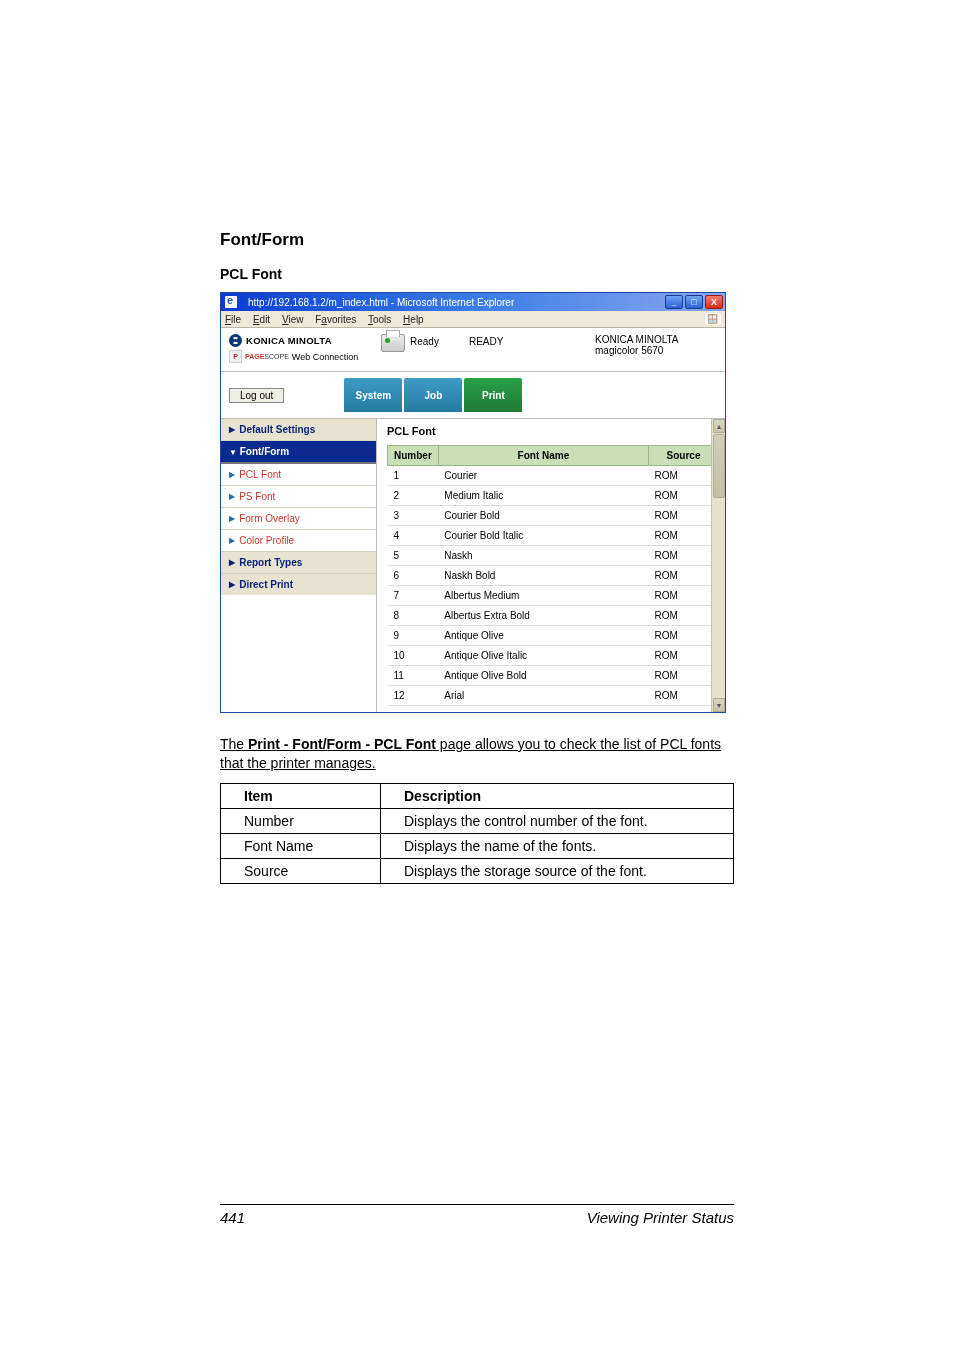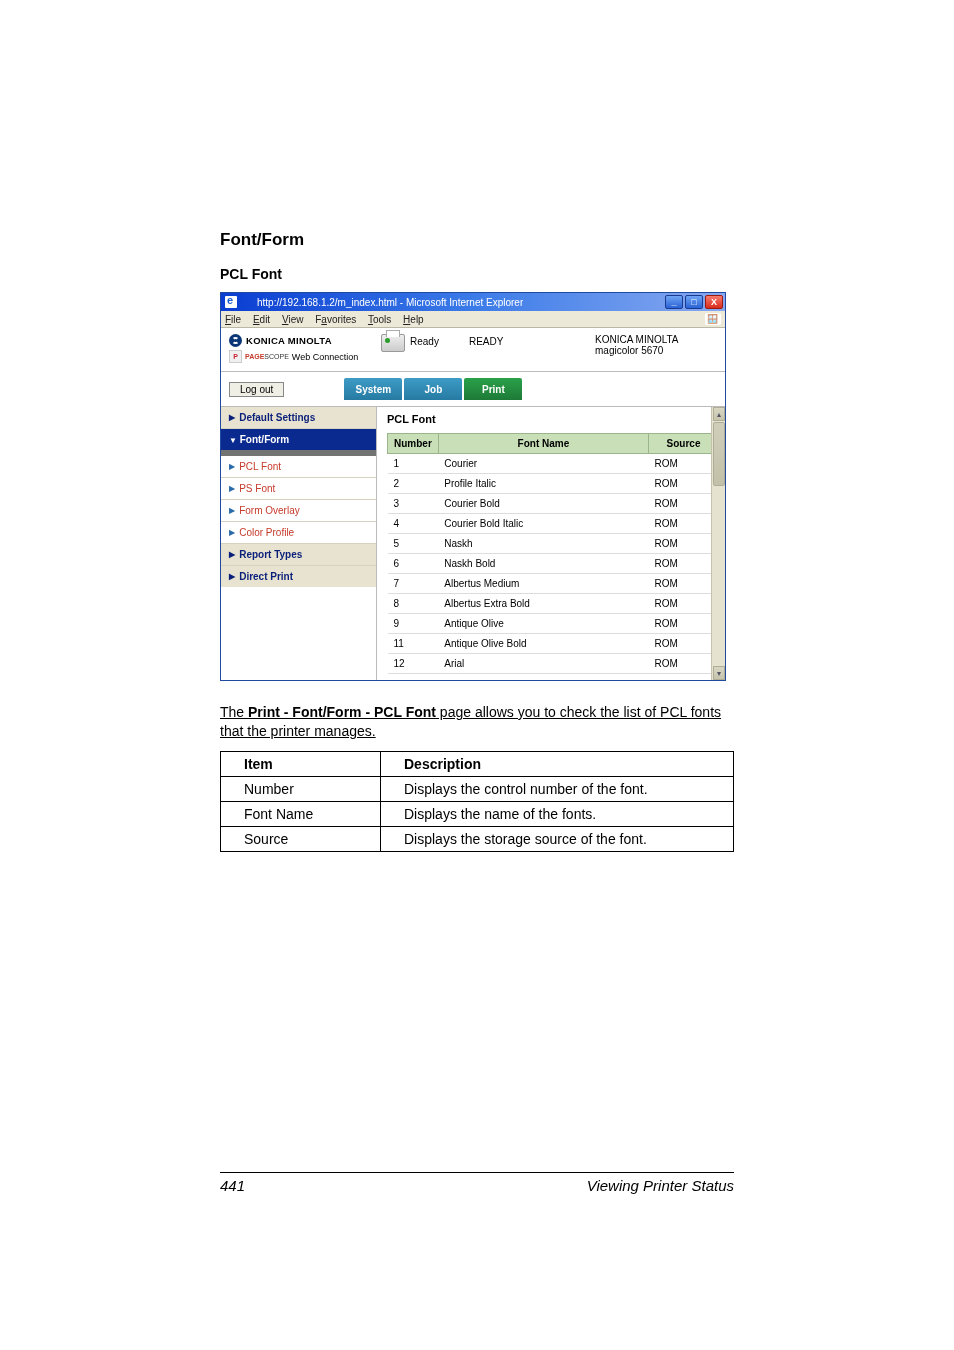--- a/index.html
+++ b/index.html
@@ -32,21 +32,21 @@
   .ie-titlebar {
     display: flex;
     align-items: center;
     justify-content: space-between;
     height: 18px;
     background: linear-gradient(to right, #0a3dd1, #3b7be8 50%, #87a8f0);
     color: #fff;
     padding: 0 2px 0 4px;
     font-size: 10px;
   }
-  .ie-titlebar .ttl { display: flex; align-items: center; gap: 20px; white-space: nowrap; overflow: hidden;}
+  .ie-titlebar .ttl { display: flex; align-items: center; gap: 11px; white-space: nowrap; overflow: hidden;}
   .ie-titlebar .ie-icon {
     display:inline-block;width:12px;height:12px;background:#fff;border-radius:1px;position:relative;
   }
   .ie-titlebar .ie-icon::after{content:"e";color:#1b5ad0;font-weight:bold;font-size:11px;position:absolute;top:-2px;left:2px;}
   .win-controls { display:flex; gap:2px; }
   .win-btn {
     width:18px;height:14px;border-radius:2px;display:flex;align-items:center;justify-content:center;
     font-size:9px;font-family:Arial;color:#fff;font-weight:bold;
     background: linear-gradient(to bottom,#6fa4f4,#2a63d5);
     border:1px solid #1a3a90;
@@ -92,30 +92,30 @@
   .printer-icon::after{content:"";position:absolute;left:3px;top:3px;width:5px;height:5px;border-radius:50%;background:#2a9e2a;}
   .ready1{padding-top:2px;font-size:10px;}
   .ready2{margin-left:30px;font-size:10px;padding-top:2px;}
   .hdr-right{width:136px;padding:6px 6px;font-size:10px;}
 
   .navrow{display:flex;align-items:center;padding:6px 6px 6px 8px;gap:26px;}
   .logout-btn{
     font-size:10px;padding:1px 10px;background:#f0efe6;border:1px solid #888;cursor:pointer;
   }
   .tabset{display:flex;gap:0;}
-  .tab{min-width:58px;height:22px;display:flex;align-items:center;justify-content:center;font-size:10px;color:#fff;font-weight:bold;border-radius:2px 2px 0 0;margin-right:2px;}
+  .tab{min-width:58px;height:34px;display:flex;align-items:center;justify-content:center;font-size:10px;color:#fff;font-weight:bold;border-radius:2px 2px 0 0;margin-right:2px;}
   .tab.inactive{background:linear-gradient(#3d9bc6,#267aa2);}
   .tab.active{background:linear-gradient(#2aa149,#1e7a37);}
 
   .content-row{display:flex;border-top:1px solid #bbb;position:relative;}
   .sidebar{width:156px;border-right:1px solid #bbb;}
   .side-item{padding:5px 8px;font-size:10px;border-bottom:1px solid #d6d2c0;cursor:pointer;display:flex;align-items:center;gap:4px;}
   .side-hdr{background:#e7e3d0;color:#0a1f7a;font-weight:bold;}
   .side-hdr .tri{font-size:8px;}
-  .side-exp{background:#0a2a8f;color:#fff;font-weight:bold;padding:5px 8px;font-size:10px;border-bottom:6px solid #737373;}
+  .side-exp{background:#0a2a8f;color:#fff;font-weight:bold;padding:5px 8px;font-size:10px;border-bottom:2px solid #737373;}
   .side-sub{background:#fff;color:#c63a2b;}
   .side-sub.active{color:#c63a2b;}
   .side-sub .tri{color:#2a6aa8;font-size:8px;}
 
   .main{flex:1;padding:6px 6px 6px 10px;position:relative;font-size:10px;}
   .main-hdr{font-weight:bold;font-size:11px;margin-bottom:8px;}
   .font-table{width:100%;border-collapse:collapse;font-size:10px;}
   .font-table th{background:#c8dfb7;border:1px solid #9bb58b;padding:4px 6px;font-weight:bold;text-align:center;}
   .font-table td{border-bottom:1px solid #ddd;padding:4px 6px;}
   .font-table td.num{width:36px;}
@@ -254,21 +254,21 @@
               </tr>
             </thead>
             <tbody id="font-rows">
                 <tr>
                   <td class="num">1</td>
                   <td>Courier</td>
                   <td class="src">ROM</td>
                 </tr>
                 <tr>
                   <td class="num">2</td>
-                  <td>Profile Italic</td>
+                  <td>Medium Italic</td>
                   <td class="src">ROM</td>
                 </tr>
                 <tr>
                   <td class="num">3</td>
                   <td>Courier Bold</td>
                   <td class="src">ROM</td>
                 </tr>
                 <tr>
                   <td class="num">4</td>
                   <td>Courier Bold Italic</td>
@@ -290,20 +290,25 @@
                   <td class="src">ROM</td>
                 </tr>
                 <tr>
                   <td class="num">8</td>
                   <td>Albertus Extra Bold</td>
                   <td class="src">ROM</td>
                 </tr>
                 <tr>
                   <td class="num">9</td>
                   <td>Antique Olive</td>
+                  <td class="src">ROM</td>
+                </tr>
+                <tr>
+                  <td class="num">10</td>
+                  <td>Antique Olive Italic</td>
                   <td class="src">ROM</td>
                 </tr>
                 <tr>
                   <td class="num">11</td>
                   <td>Antique Olive Bold</td>
                   <td class="src">ROM</td>
                 </tr>
                 <tr>
                   <td class="num">12</td>
                   <td>Arial</td>

